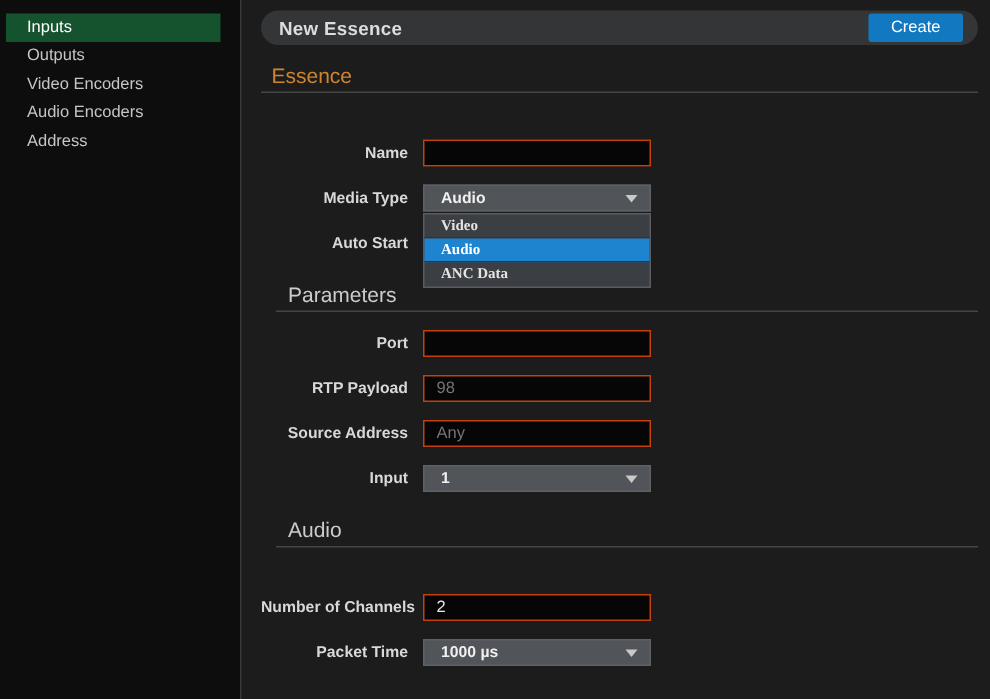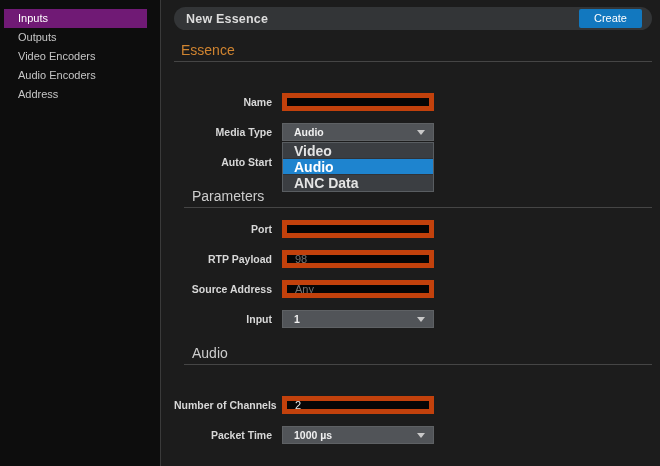--- a/index.html
+++ b/index.html
@@ -23,21 +23,21 @@
   .side-item {
     height:19px; line-height:19px;
     margin:0 13px 0 4px;
     padding-left:14px;
     font-size:11px;
     color:#c6c6c6;
     cursor:default;
     white-space:nowrap;
   }
   .side-item.selected {
-    background:#701a75;
+    background:#14532d;
     color:#ffffff;
   }
 
   
   .main {
     flex:1;
     padding:7px 8px 0 13px;
     position:relative;
   }
   .titlebar {
@@ -85,21 +85,21 @@
     text-align:right;
     margin-right:10px;
     font-size:10.5px;
     font-weight:700;
     color:#d8d8d8;
     white-space:nowrap;
   }
   .txt {
     width:152px; height:18px;
     background:#060606;
-    border:5px solid #c2410c;
+    border:1px solid #c2410c;
     color:#e8e8e8;
     font-family:inherit;
     font-size:11px;
     padding:0 8px;
   }
   .txt::placeholder { color:#757575; opacity:1; }
 
   .select {
     width:152px; height:18px;
     background:#515458;
@@ -125,25 +125,26 @@
     position:absolute;
     top:18px; left:-1px;
     width:152px;
     background:#3b3e42;
     border:1px solid #595d61;
     z-index:10;
   }
   .dd-option {
     height:16px; line-height:16px;
     padding-left:11px;
-    font-size:14px; font-weight:700;
+    font-size:10px; font-weight:700;
     color:#e4e4e4;
     border-bottom:1px solid #303338;
     cursor:pointer;
     white-space:nowrap;
+    font-family:Liberation Serif, serif;
   }
   .dd-option:last-child { border-bottom:none; }
   .dd-option.highlighted { background:#1e84cf; color:#ffffff; }
 </style>
 </head>
 <body>
 
 <div class="app">
 
   <nav class="sidebar">

